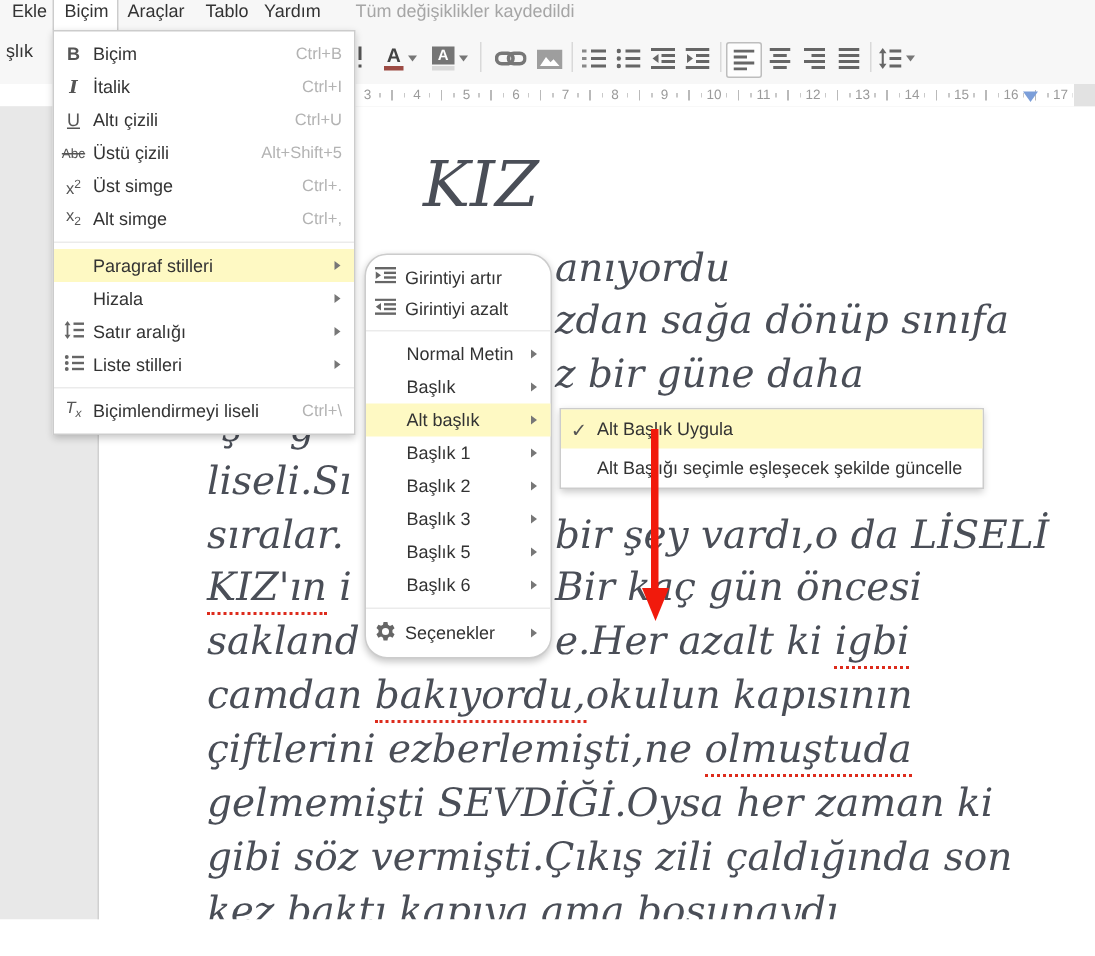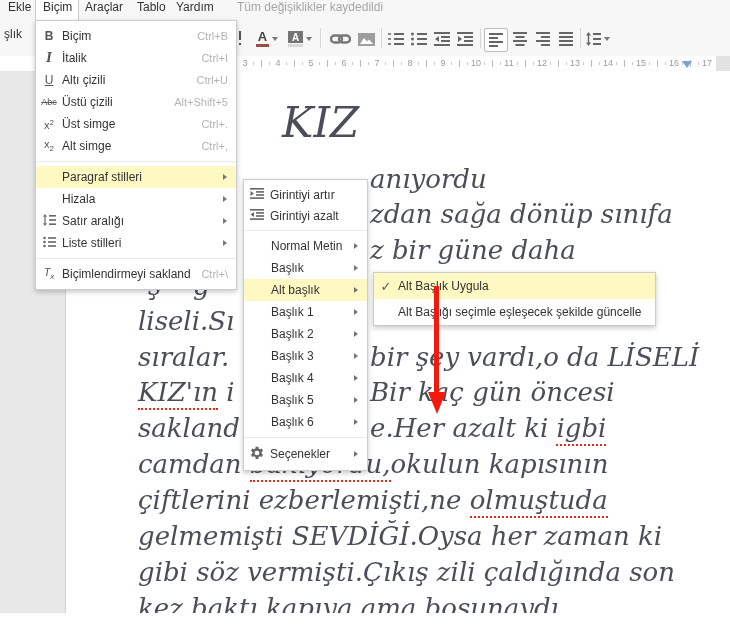--- a/index.html
+++ b/index.html
@@ -43,21 +43,21 @@
   .page{position:absolute;left:66px;top:71px;width:664px;height:566px;background:#fff;}
   .doc-title{position:absolute;left:282px;top:98px;font:italic 42px "DejaVu Serif",serif;color:#4a4e57;white-space:nowrap;}
   .dl{position:absolute;left:0;top:0;width:730px;height:0;}
   .seg{position:absolute;white-space:nowrap;font:italic 26px "DejaVu Serif",serif;color:#4a4e57;}
   .miss{border-bottom:2px dotted #dd2b1c;padding-bottom:1px;}
 
   
   .menu{position:absolute;background:#fff;border:1px solid #ccc;box-shadow:0 2px 5px rgba(0,0,0,.22);
         padding:4px 0;box-sizing:border-box;z-index:10;}
   .menu1{left:35px;top:20px;width:202px;}
-  .menu2{left:243px;top:179px;width:125px;}
+  .menu2{left:243px;top:169px;width:125px;border-radius:15px;}
   .menu3{left:373px;top:272px;min-width:275px;}
   .mrow{position:relative;display:flex;align-items:center;height:22px;cursor:default;}
   .mrow.h21{height:21px;}
   .mrow.h24{height:24px;}
   .mrow.h26{height:26px;}
   .hl{background:#fef9c3;}
   .mic{width:26px;flex:none;text-align:center;color:#555;font-size:11px;line-height:11px;}
   .mlab{flex:1;font-size:12px;color:#333;white-space:nowrap;}
   .msc{font-size:11px;color:#b3b3b3;padding-right:8px;white-space:nowrap;}
   .subarr{position:absolute;right:9px;top:50%;margin-top:-3.5px;width:0;height:0;
@@ -346,21 +346,21 @@
             <rect x="5" y="1.2" width="8" height="1.6" fill="#666"></rect>
             <rect x="5" y="5.2" width="8" height="1.6" fill="#666"></rect>
             <rect x="5" y="9.2" width="8" height="1.6" fill="#666"></rect>
           </svg></span>
       <span class="mlab">Liste stilleri</span>
       <span class="subarr"></span>
     </div>
     <div class="mdiv"></div>
     <div class="mrow">
       <span class="mic supsub" style="font-style:italic"><span>T</span><span class="sub">x</span></span>
-      <span class="mlab">Biçimlendirmeyi sakland</span>
+      <span class="mlab">Biçimlendirmeyi liseli</span>
       <span class="msc">Ctrl+\</span>
     </div>
   </div>
 
   <div class="menu menu2">
     <div class="mrow h21">
       <span class="mic"><svg width="14" height="11">
             <rect x="0" y="0" width="14" height="1.6" fill="#666"></rect>
             <rect x="6" y="3.1" width="8" height="1.6" fill="#666"></rect>
             <rect x="6" y="6.2" width="8" height="1.6" fill="#666"></rect>
@@ -398,24 +398,20 @@
     </div>
     <div class="mrow">
       <span class="mlab pad27">Başlık 2</span>
       <span class="subarr"></span>
     </div>
     <div class="mrow">
       <span class="mlab pad27">Başlık 3</span>
       <span class="subarr"></span>
     </div>
     <div class="mrow">
-      <span class="mlab pad27">Başlık 4</span>
-      <span class="subarr"></span>
-    </div>
-    <div class="mrow">
       <span class="mlab pad27">Başlık 5</span>
       <span class="subarr"></span>
     </div>
     <div class="mrow">
       <span class="mlab pad27">Başlık 6</span>
       <span class="subarr"></span>
     </div>
     <div class="mdiv"></div>
     <div class="mrow h24">
       <span class="mic"><svg width="14" height="14" viewBox="0 0 16 16">

